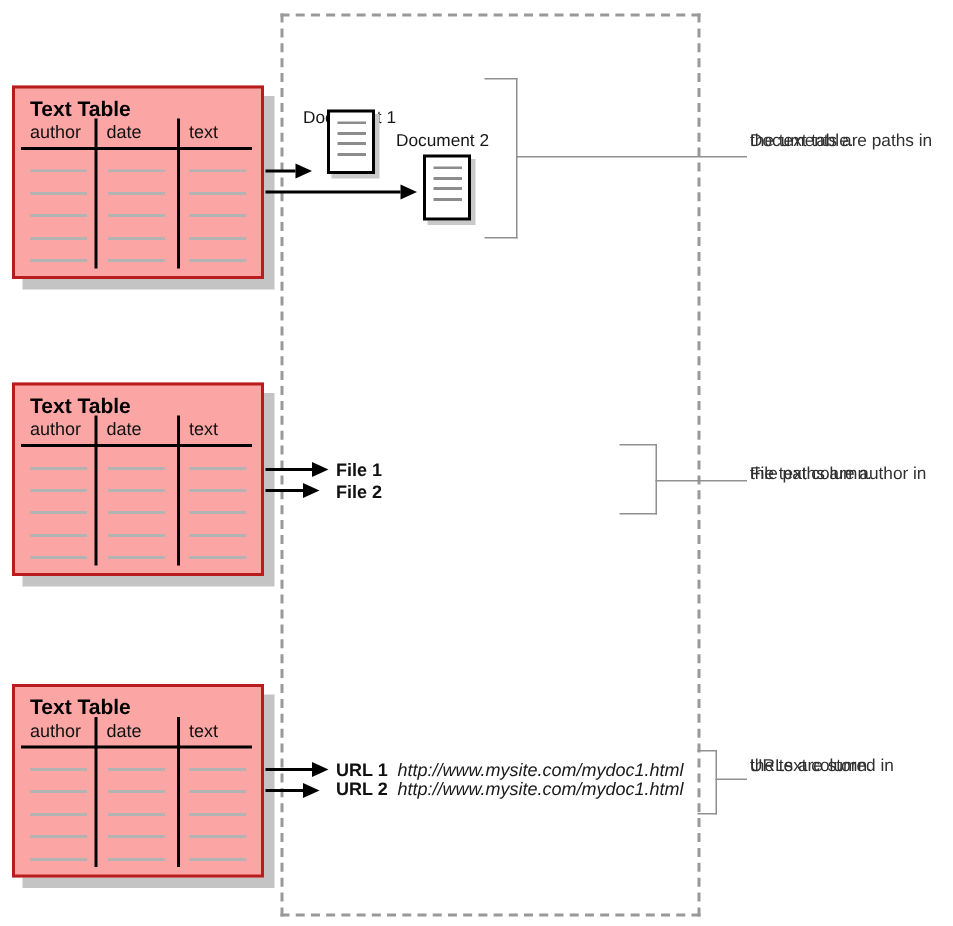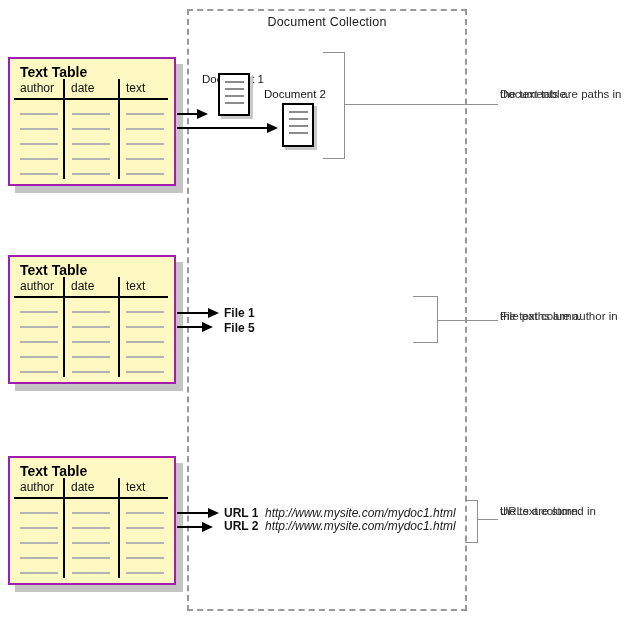--- a/index.html
+++ b/index.html
@@ -10,21 +10,21 @@
   #stage * { position:absolute; box-sizing:content-box; }
 
   
   .collection { left:187px; top:9px; width:276px; height:598px;
     border:2px dashed #999999; }
   .collection-title { left:187px; top:15px; width:280px; text-align:center;
     font-size:12.5px; color:#1c1c1c; letter-spacing:.2px; }
 
   
   .tshadow { width:168px; height:129px; background:#c4c4c4; }
-  .tbox { width:164px; height:125px; background:#fef9c3; border:2px solid #a21caf; }
+  .tbox { width:164px; height:125px; background:#fca5a5; border:2px solid #b91c1c; }
   .ttitle { left:10px; top:5px; font-size:14px; font-weight:bold; color:#000; }
   .th { top:22px; font-size:12px; color:#111; }
   .vdiv { top:20px; width:2px; height:100px; background:#000; }
   .hline { left:4px; top:39px; width:154px; height:2px; background:#000; }
   .dashcol { top:54px; width:38px; height:62px;
     background:repeating-linear-gradient(to bottom,#b3b3b3 0 2px,transparent 2px 15px); }
 
   
   .arrow { height:2px; background:#000; }
   .ahead { right:-11px; top:-4px; width:0; height:0;
@@ -48,21 +48,20 @@
   .connector { height:1px; background:#909090; }
   .annotation { width:140px; font-size:11.5px; line-height:13.5px; color:#303030; }
   .annotation span { position:static; display:block; }
 </style>
 </head>
 <body>
 
 <div id="stage">
 
   <div class="collection"></div>
-  <div class="collection-title">Document Collection</div>
 
   <div class="tshadow" style="left:15px;top:64px"></div>
   <div class="tbox" style="left:8px;top:57px">
     <div class="ttitle">Text Table</div>
     <div class="th" style="left:10px">author</div>
     <div class="th" style="left:61px">date</div>
     <div class="th" style="left:116px">text</div>
     <div class="vdiv" style="left:53px"></div>
     <div class="vdiv" style="left:108px"></div>
     <div class="hline"></div>
@@ -111,21 +110,21 @@
   </div>
 
   <div class="arrow" style="left:177px;top:312px;width:31px">
       <span class="ahead"></span>
     </div>
   <div class="arrow" style="left:177px;top:326px;width:25px">
       <span class="ahead"></span>
     </div>
 
   <div class="item-label" style="left:224px;top:306px">File 1</div>
-  <div class="item-label" style="left:224px;top:321px">File 5</div>
+  <div class="item-label" style="left:224px;top:321px">File 2</div>
 
   <div class="bracket" style="left:413px;top:296px;width:24px;height:45px"></div>
   <div class="connector" style="left:437px;top:320px;width:61px"></div>
   <div class="annotation" style="left:500px;top:310px">
     <span>File paths are author in</span>
     <span>the text column.</span>
   </div>
 
   <div class="tshadow" style="left:15px;top:463px"></div>
   <div class="tbox" style="left:8px;top:456px">

